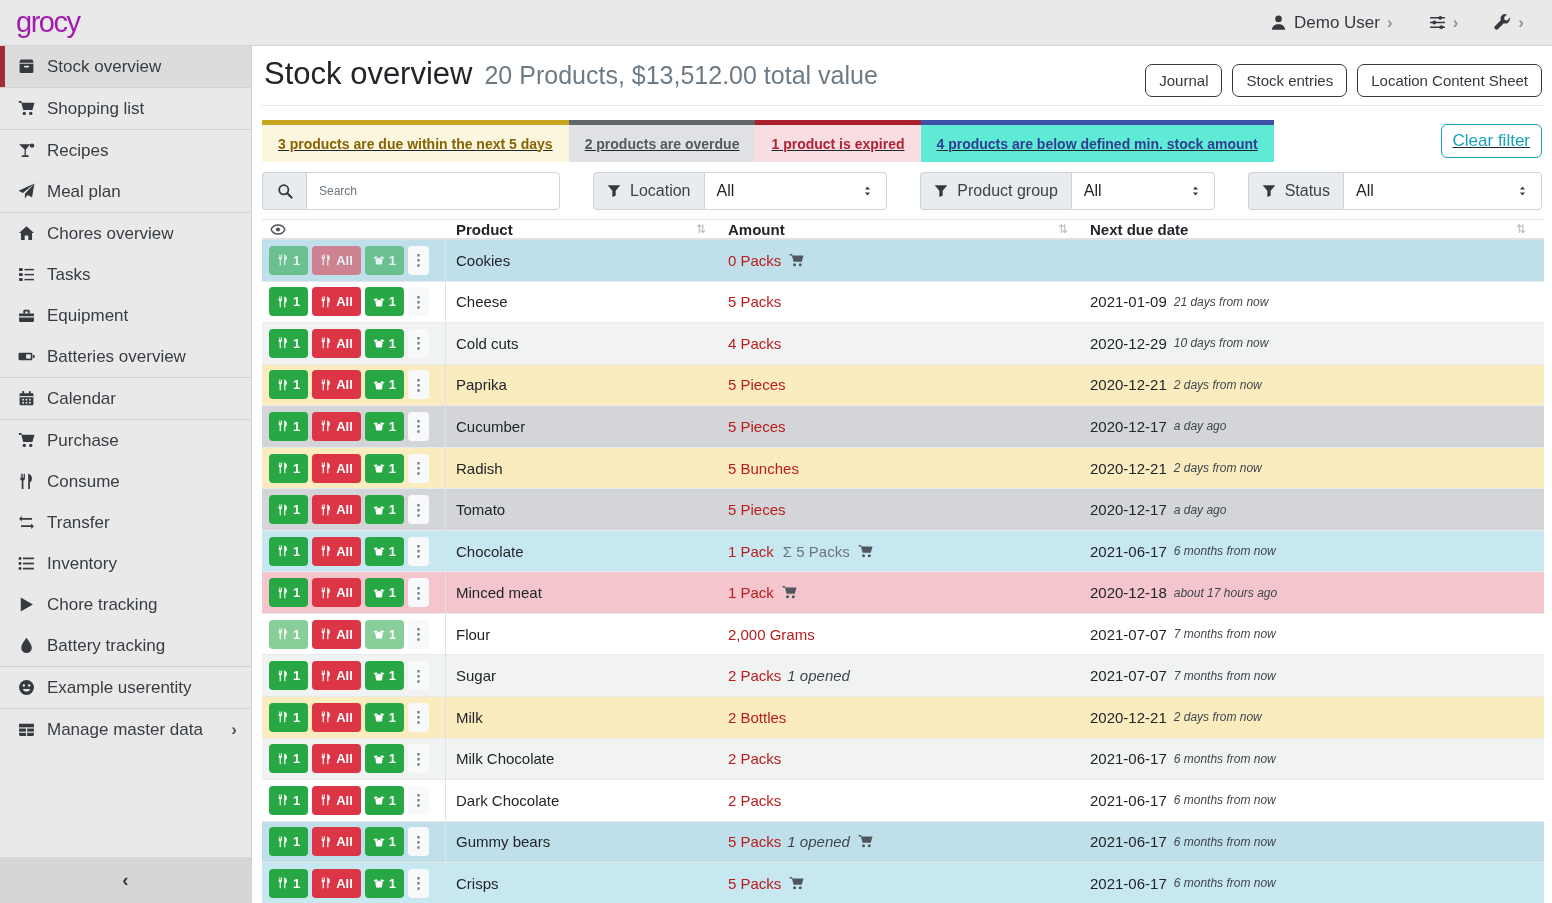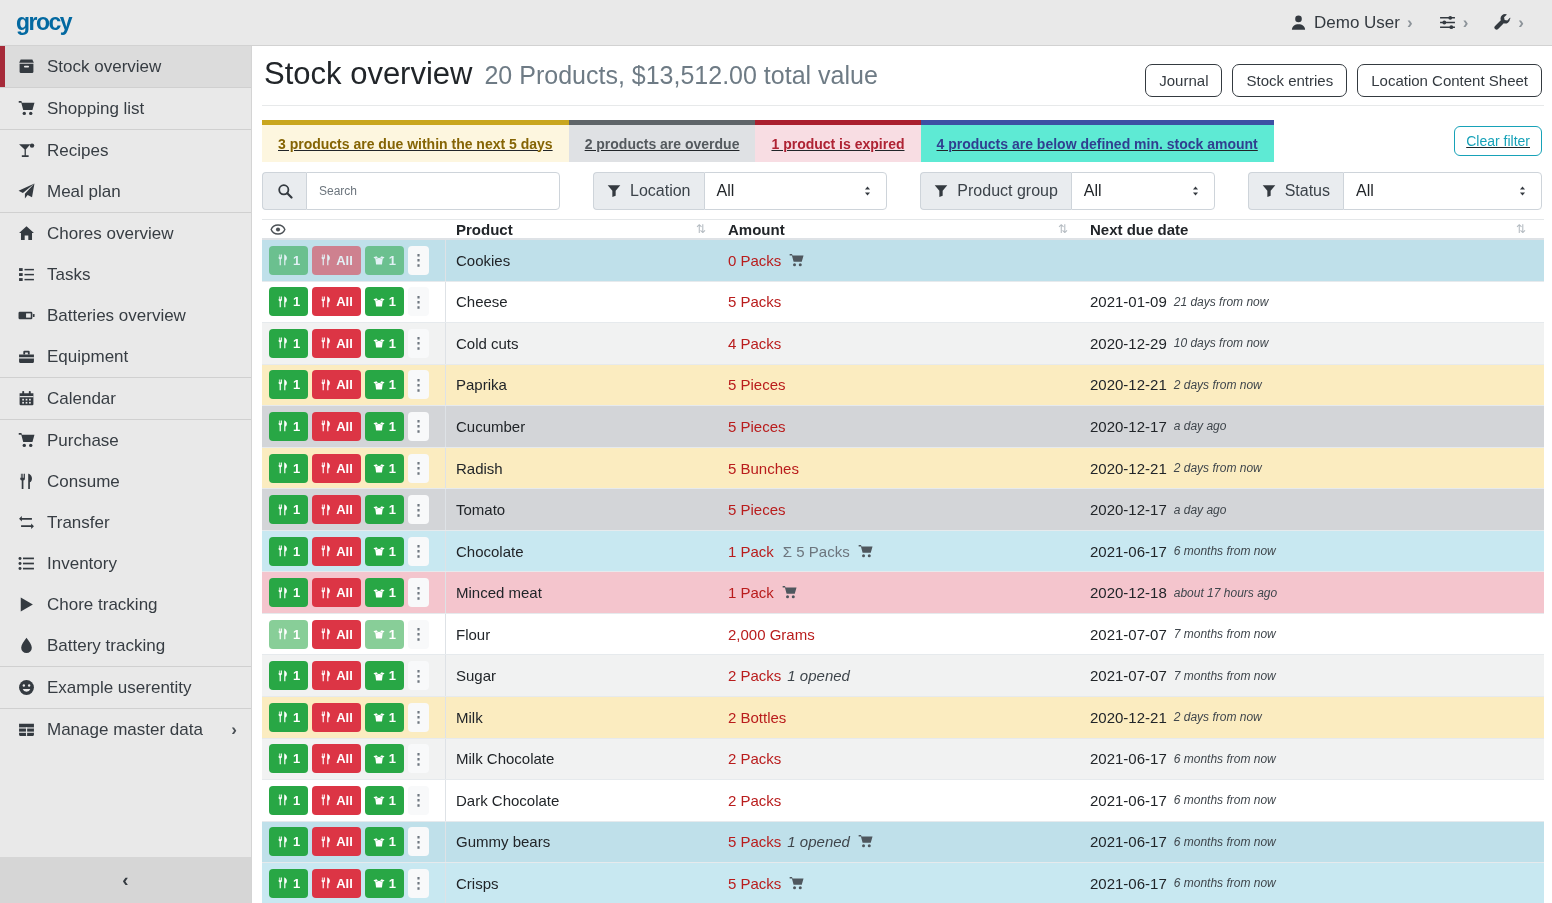--- a/index.html
+++ b/index.html
@@ -2,22 +2,22 @@
 <html><head>
 <meta charset="utf-8">
 <style>
   * { box-sizing: border-box; margin: 0; padding: 0; }
   html, body { width: 1552px; height: 903px; overflow: hidden;
     font-family: "Liberation Sans", sans-serif; background: #fff; color: #212529; }
 
   
   .navbar { height: 46px; background: #e9e9e9; border-bottom: 1px solid #d2d2d2;
     display: flex; align-items: center; justify-content: space-between; padding: 0 28px 0 16px; }
-  .logo { font-size: 23px; font-weight: 700; color: #0369a1; letter-spacing: -1.5px; cursor: pointer; }
-  .nav-right { display: flex; align-items: center; gap: 26px; }
+  .logo { font-size: 29px; font-weight: 400; color: #a21caf; letter-spacing: -1.5px; cursor: pointer; }
+  .nav-right { display: flex; align-items: center; gap: 36px; }
   .nav-item { display: flex; align-items: center; gap: 7px; font-size: 17px; color: #343a40; cursor: pointer; }
   .nav-item svg { width: 17px; height: 17px; color: #343a40; fill: currentColor; }
   .nav-chev { color: #8d949a; font-size: 17px; font-weight: 700; }
 
   .layout { display: flex; height: 857px; }
 
   
   .sidebar { width: 252px; background: #e9e9e9; border-right: 1px solid #d4d4d4; position: relative; flex: none; }
   .side-item { height: 41px; display: flex; align-items: center; gap: 11px;
     padding: 0 14px 0 17px; font-size: 17px; color: #373d43; cursor: pointer; }
@@ -43,21 +43,21 @@
 
   
   .alerts-row { display: flex; align-items: center; margin-top: 14px; text-decoration: underline; }
   .alert { border-top: 5px solid; padding: 0 16px; height: 42px; display: flex; align-items: center;
     font-size: 14px; font-weight: 700; }
   .alert-warning   { background: #fdf6df; border-color: #c9a61f; color: #856404; }
   .alert-secondary { background: #dfe1e4; border-color: #5f6569; color: #54595e; }
   .alert-danger    { background: #f8dde3; border-color: #aa1f2e; color: #af2334; }
   .alert-primary   { background: #5eead4; border-color: #3d50a3; color: #303f90; }
   .btn-clear-filter { margin-left: auto; margin-right: 2px; border: 1px solid #17a2b8; color: #17a2b8;
-    background: #fff; font-size: 14px; padding: 6px 11px; border-radius: 6px; font-family: inherit; cursor: pointer; }
+    background: #fff; font-size: 17px; padding: 6px 11px; border-radius: 6px; font-family: inherit; cursor: pointer; }
 
   
   .filters-row { display: flex; gap: 33px; margin: 10px 2px 0 0; }
   .search-group { display: flex; width: 298px; flex: none; height: 38px; }
   .input-prepend { width: 44px; border: 1px solid #ced4da; border-right: none; background: #e9ecef;
     border-radius: 4px 0 0 4px; display: flex; align-items: center; justify-content: center; color: #343a40; }
   .input-prepend svg { width: 16px; height: 16px; }
   .search-input { flex: 1; min-width: 0; border: 1px solid #ced4da; border-radius: 0 4px 4px 0;
     padding: 0 12px; font-size: 12px; color: #495057; outline: none; font-family: inherit; }
   .search-input::placeholder { color: #6c757d; }
@@ -314,33 +314,33 @@
             <svg>
               <use href="#tasks-icon"></use>
             </svg>
           </span>
     <span class="side-label">Tasks</span>
 
   </div>
         <div class="side-item">
     <span class="side-icon">
             <svg>
+              <use href="#toolbox-icon"></use>
+            </svg>
+          </span>
+    <span class="side-label">Equipment</span>
+
+  </div>
+        <div class="side-item">
+    <span class="side-icon">
+            <svg>
               <use href="#battery-icon"></use>
             </svg>
           </span>
     <span class="side-label">Batteries overview</span>
-
-  </div>
-        <div class="side-item">
-    <span class="side-icon">
-            <svg>
-              <use href="#toolbox-icon"></use>
-            </svg>
-          </span>
-    <span class="side-label">Equipment</span>
 
   </div>
         <div class="side-divider"></div>
         <div class="side-item">
     <span class="side-icon">
             <svg>
               <use href="#calendar-icon"></use>
             </svg>
           </span>
     <span class="side-label">Calendar</span>

